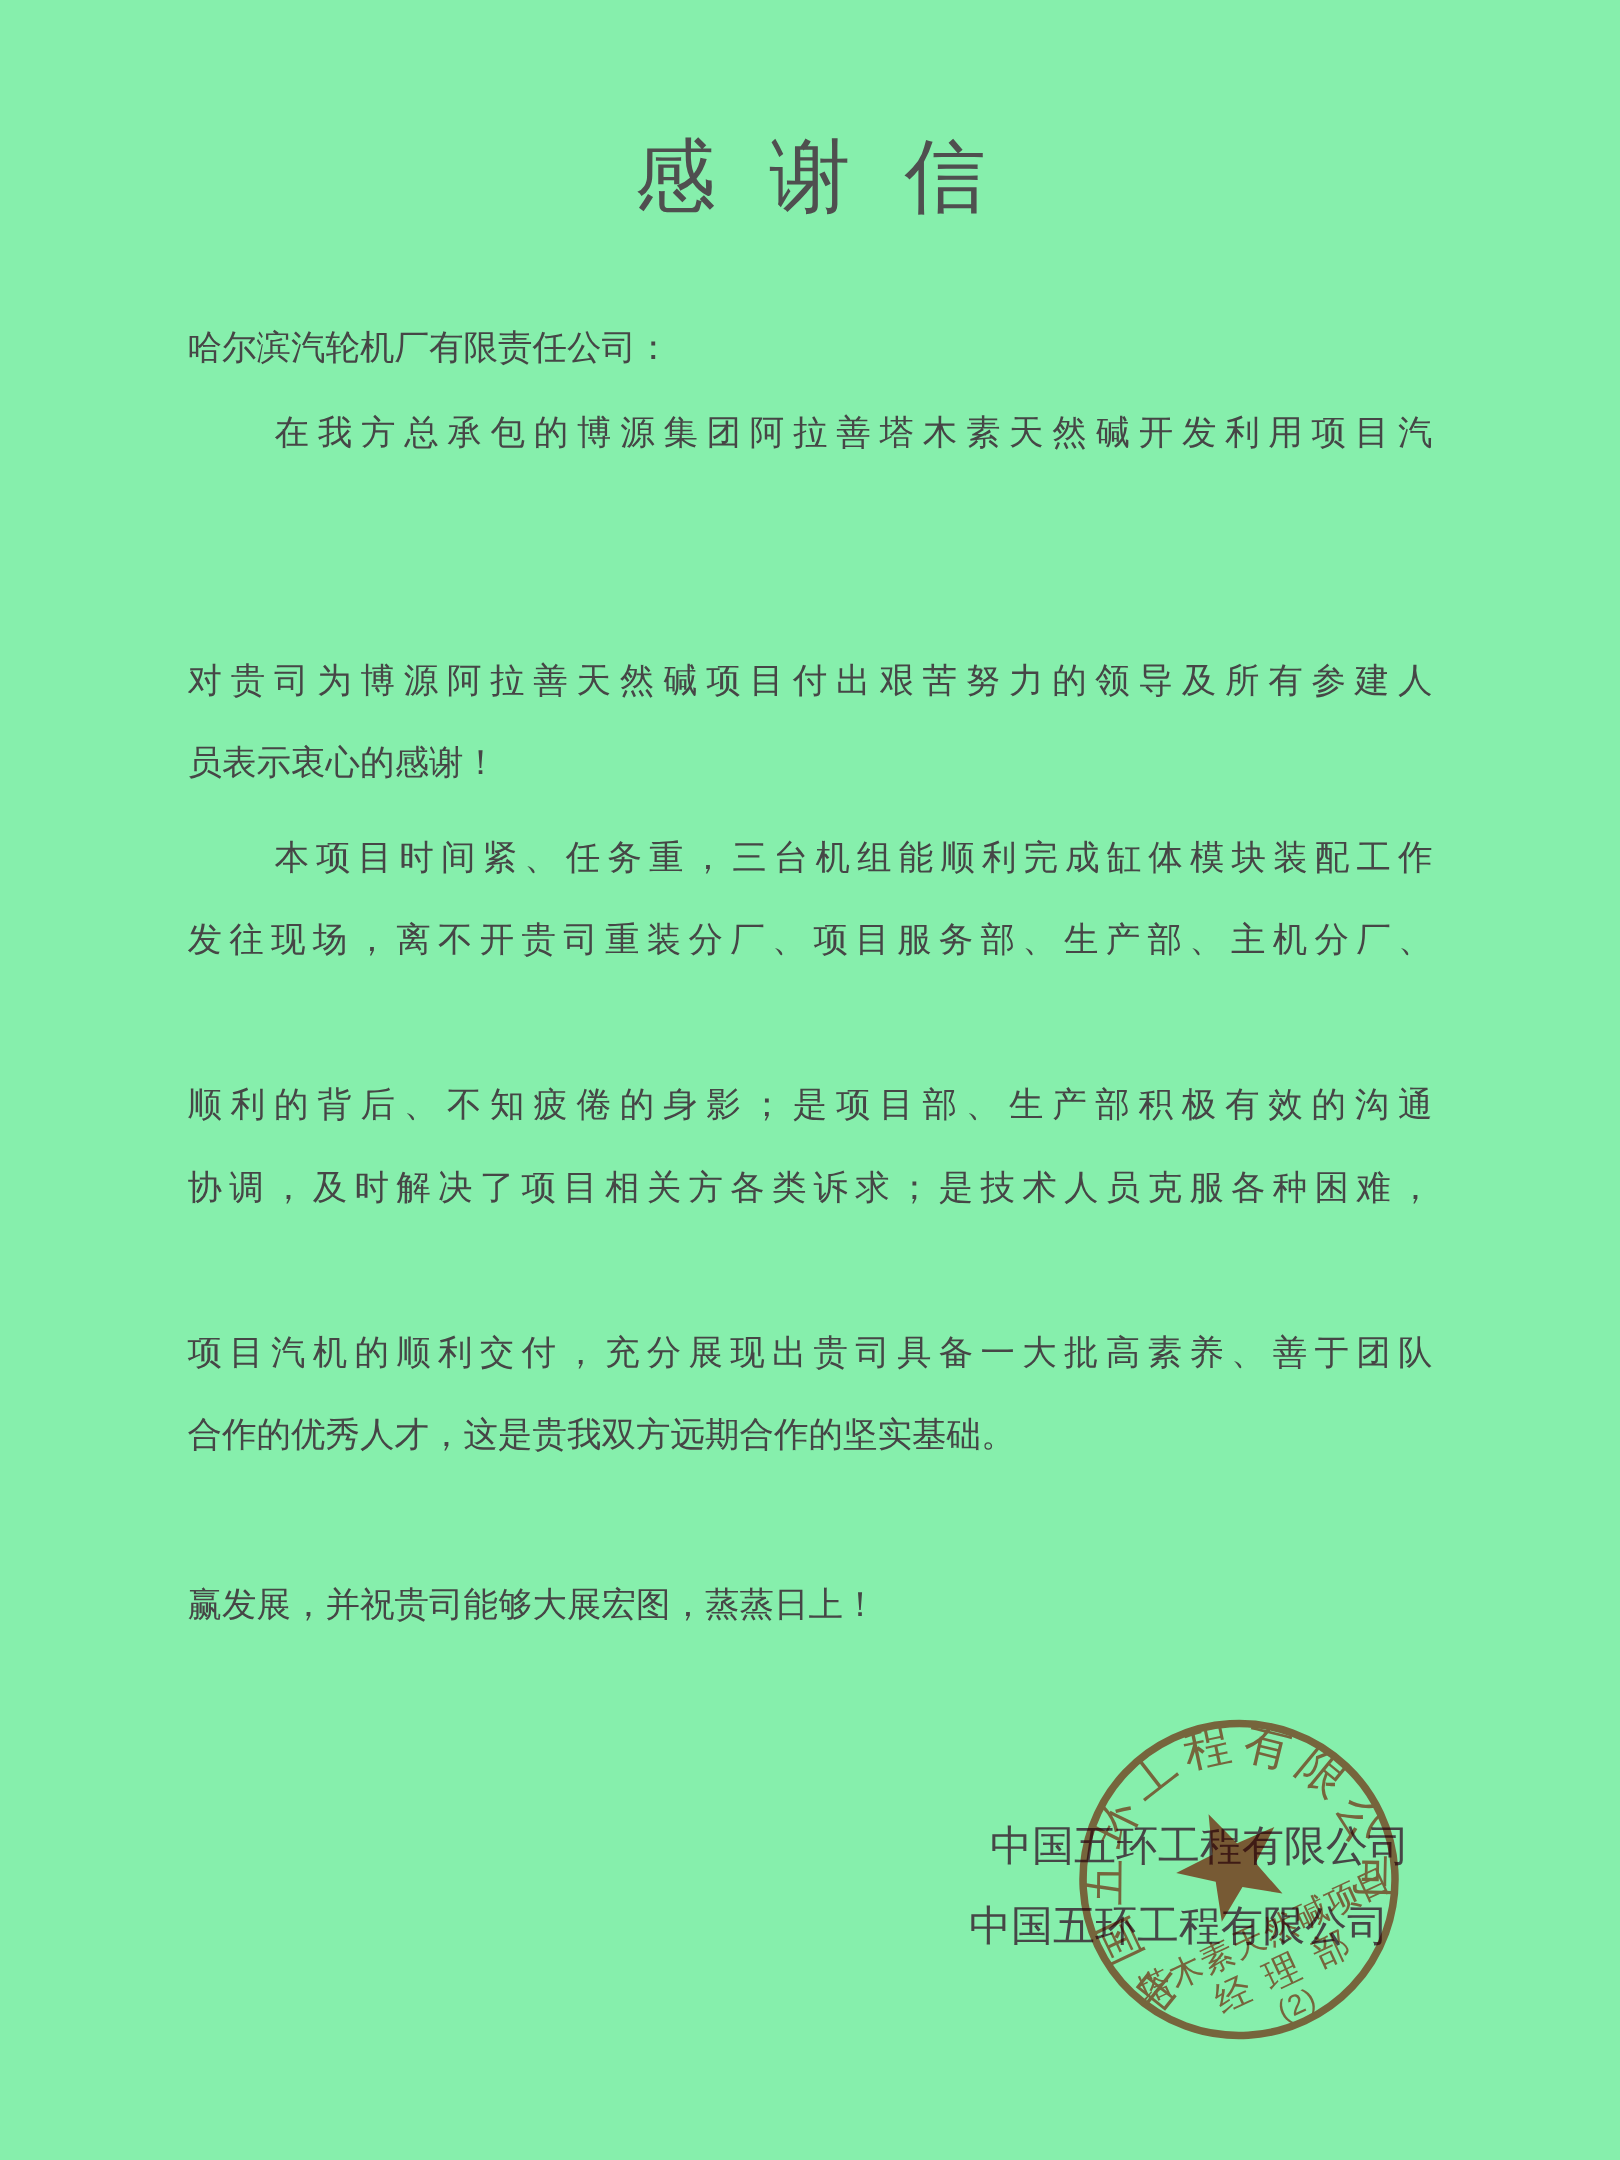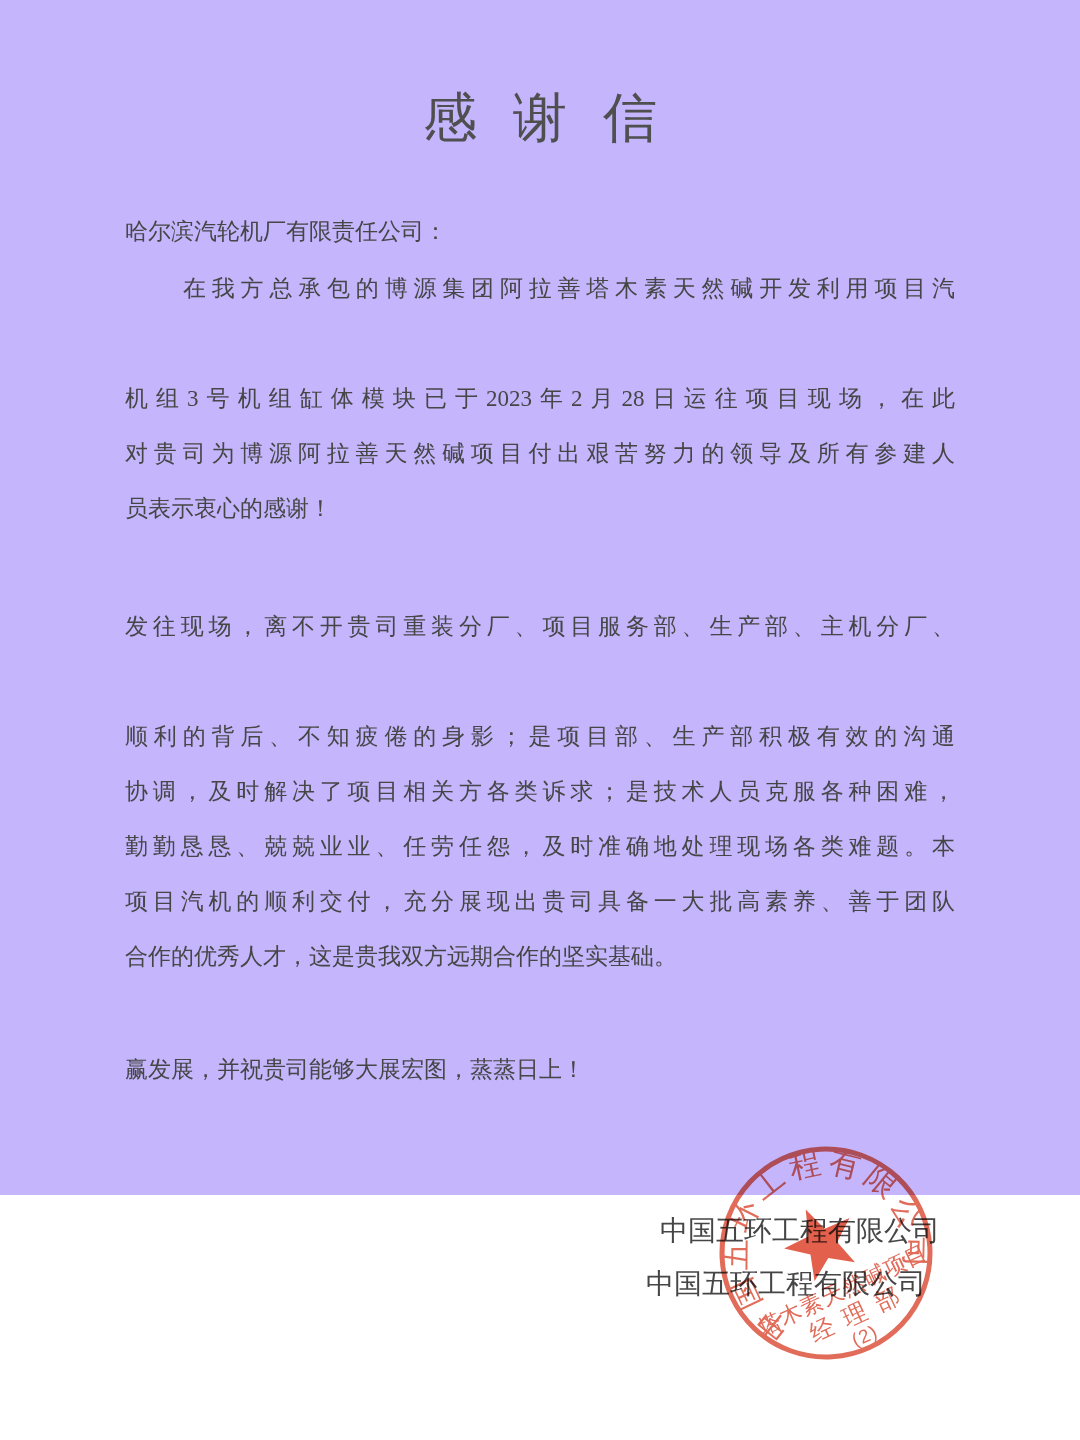--- a/index.html
+++ b/index.html
@@ -4,22 +4,22 @@
 <style>
   html, body { margin: 0; padding: 0; }
   body {
     width: 1080px; height: 1440px;
     background: #ffffff;
     font-family: "Liberation Serif", serif;
     overflow: hidden;
   }
   .page {
     position: relative;
-    width: 1080px; height: 1195px;
-    background: #c4b5fd;
+    width: 1080px; height: 1440px;
+    background: #86efac;
   }
   .title {
     position: absolute;
     top: 82px; left: 0; width: 1080px;
     margin: 0;
     text-align: center;
     font-family: "Liberation Sans", sans-serif;
     font-size: 54px;
     font-weight: normal;
     color: #4f4f4f;
@@ -72,28 +72,27 @@
 </head>
 <body>
 
 <div class="page">
 
   <h1 class="title">感谢信</h1>
 
   <div class="line" style="top:212px">哈尔滨汽轮机厂有限责任公司：</div>
 
   <div class="line justify indent" style="top:269px">在我方总承包的博源集团阿拉善塔木素天然碱开发利用项目汽</div>
-  <div class="line justify" style="top:379px">机组3号机组缸体模块已于2023年2月28日运往项目现场，在此</div>
   <div class="line justify" style="top:434px">对贵司为博源阿拉善天然碱项目付出艰苦努力的领导及所有参建人</div>
   <div class="line" style="top:489px">员表示衷心的感谢！</div>
 
+  <div class="line justify indent" style="top:552px">本项目时间紧、任务重，三台机组能顺利完成缸体模块装配工作</div>
   <div class="line justify" style="top:607px">发往现场，离不开贵司重装分厂、项目服务部、生产部、主机分厂、</div>
   <div class="line justify" style="top:717px">顺利的背后、不知疲倦的身影；是项目部、生产部积极有效的沟通</div>
   <div class="line justify" style="top:772px">协调，及时解决了项目相关方各类诉求；是技术人员克服各种困难，</div>
-  <div class="line justify" style="top:827px">勤勤恳恳、兢兢业业、任劳任怨，及时准确地处理现场各类难题。本</div>
   <div class="line justify" style="top:882px">项目汽机的顺利交付，充分展现出贵司具备一大批高素养、善于团队</div>
   <div class="line" style="top:937px">合作的优秀人才，这是贵我双方远期合作的坚实基础。</div>
 
   <div class="line" style="top:1050px">赢发展，并祝贵司能够大展宏图，蒸蒸日上！</div>
 
   <div class="sig sig1">中国五环工程有限公司</div>
   <div class="sig sig2">中国五环工程有限公司</div>
 
   <svg class="seal" viewBox="-130 -130 260 260">
     <g transform="rotate(-25)">

